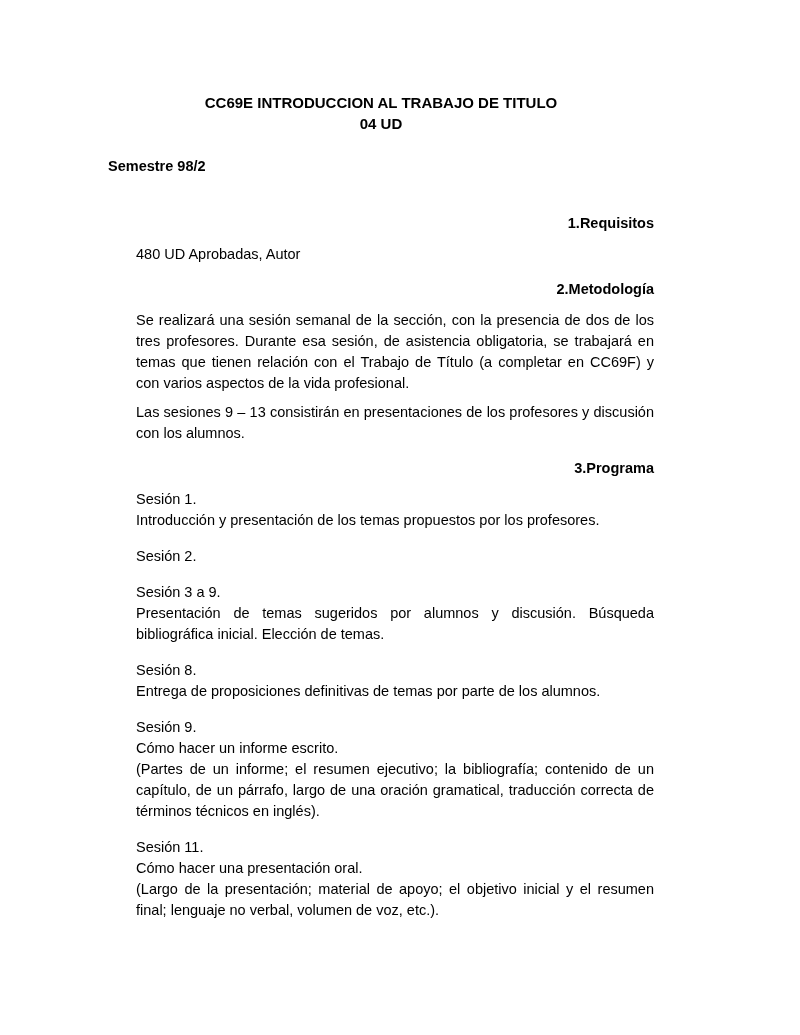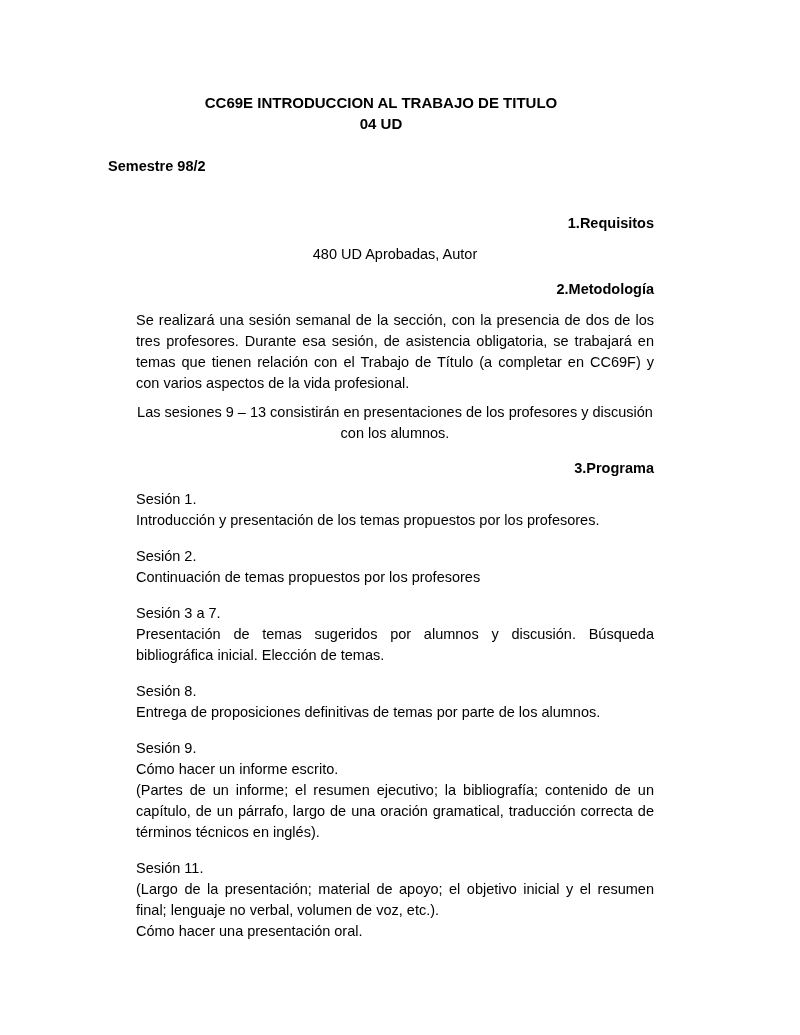--- a/index.html
+++ b/index.html
@@ -39,21 +39,20 @@
   .section-heading .num {
     display: inline-block;
     width: 28px;
   }
   .para {
     margin: 0 0 8px 28px;
     text-align: justify;
   }
   .para.last {
     margin-bottom: 14px;
-    text-align: center;
   }
   .single-line {
     text-align: left;
   }
   .program-item {
     margin: 0 0 15px 28px;
   }
   .program-item p {
     margin: 0;
   }
@@ -96,39 +95,38 @@
       <span class="num">3.</span><span class="htext">Programa</span>
     </div>
 
     <div class="program-item">
       <p class="item-label">Sesión 1.</p>
       <p class="item-body">Introducción y presentación de los temas propuestos por los profesores.</p>
     </div>
 
     <div class="program-item">
       <p class="item-label">Sesión 2.</p>
-      <p class="item-body">Continuación de temas propuestos por los profesores</p>
     </div>
 
     <div class="program-item">
-      <p class="item-label">Sesión 3 a 7.</p>
+      <p class="item-label">Sesión 3 a 9.</p>
       <p class="item-body">Presentación de temas sugeridos por alumnos y discusión.  Búsqueda bibliográfica inicial.  Elección de temas.</p>
     </div>
 
     <div class="program-item">
       <p class="item-label">Sesión 8.</p>
       <p class="item-body">Entrega de proposiciones definitivas de temas por parte de los alumnos.</p>
     </div>
 
     <div class="program-item">
       <p class="item-label">Sesión 9.</p>
       <p class="item-body">Cómo hacer un informe escrito.</p>
       <p class="item-body">(Partes de un informe; el resumen ejecutivo; la bibliografía; contenido de un capítulo, de un párrafo, largo de una oración gramatical, traducción correcta de términos técnicos en inglés).</p>
     </div>
 
     <div class="program-item">
       <p class="item-label">Sesión 11.</p>
+      <p class="item-body">Cómo hacer una presentación oral.</p>
       <p class="item-body">(Largo de la presentación; material de apoyo; el objetivo inicial y el resumen final; lenguaje no verbal, volumen de voz, etc.).</p>
-      <p class="item-body">Cómo hacer una presentación oral.</p>
     </div>
   </div>
 
 </div>
 
 </body></html>

